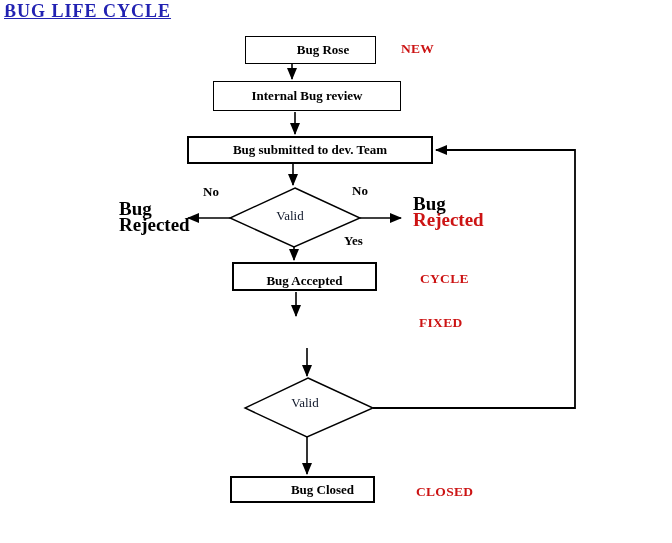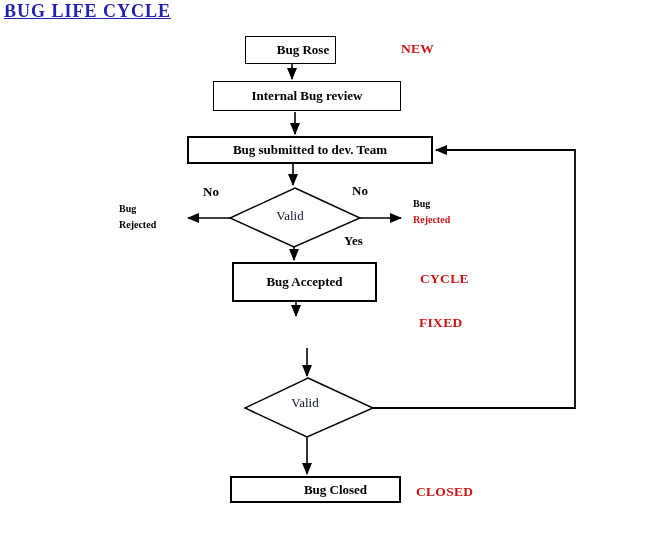--- a/index.html
+++ b/index.html
@@ -39,26 +39,26 @@
     border: 2px solid #000000;
     background: #ffffff;
     display: flex;
     align-items: center;
     justify-content: center;
     font-weight: bold;
     font-size: 13px;
     color: #000000;
     white-space: nowrap;
   }
-  .node-bug-rose        { left: 245px; top: 36px;  width: 91px; height: 28px; border-width: 1.5px; padding-left: 25px; }
+  .node-bug-rose        { left: 245px; top: 36px;  width: 131px; height: 28px; border-width: 1.5px; padding-left: 25px; }
   .node-internal-review { left: 213px; top: 81px;  width: 188px; height: 30px; border-width: 1.5px; }
   .node-submitted       { left: 187px; top: 136px; width: 246px; height: 28px; }
-  .node-accepted        { left: 232px; top: 262px; width: 145px; height: 40px; }
+  .node-accepted        { left: 232px; top: 262px; width: 145px; height: 29px; align-items: flex-end; }
   .node-fixed           { left: 232px; top: 318px; width: 145px; height: 29px; border-width: 1.5px; }
-  .node-closed          { left: 230px; top: 476px; width: 171px; height: 27px; padding-left: 40px; }
+  .node-closed          { left: 230px; top: 476px; width: 145px; height: 27px; padding-left: 40px; }
   .valid-label {
     position: absolute;
     width: 70px;
     text-align: center;
     font-size: 13px;
     font-weight: normal;
     color: #0f172a;
   }
   .valid-1 { left: 255px; top: 208px; }
   .valid-2 { left: 270px; top: 395px; }
@@ -66,21 +66,21 @@
     position: absolute;
     font-size: 13px;
     font-weight: bold;
     color: #000000;
   }
   .no-left  { left: 203px; top: 184px; }
   .no-right { left: 352px; top: 183px; }
   .yes      { left: 344px; top: 233px; }
   .outcome {
     position: absolute;
-    font-size: 10px;
+    font-size: 19px;
     font-weight: bold;
     color: #000000;
     line-height: 16px;
   }
   .outcome-left  { left: 119px; top: 201px; }
   .outcome-right { left: 413px; top: 196px; }
   .outcome .rejected-red { color: #CC1414; }
   .status {
     position: absolute;
     font-size: 13.5px;

